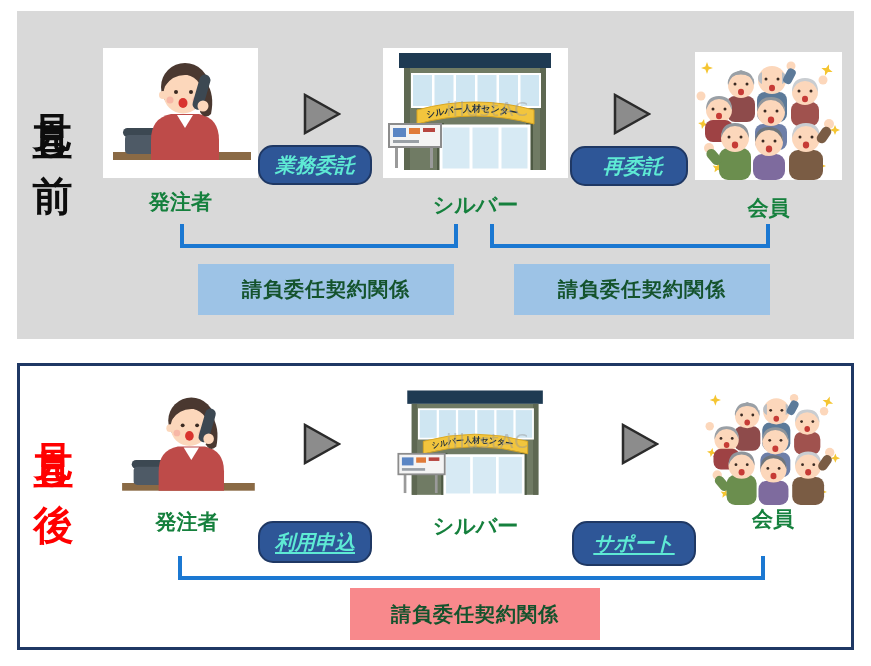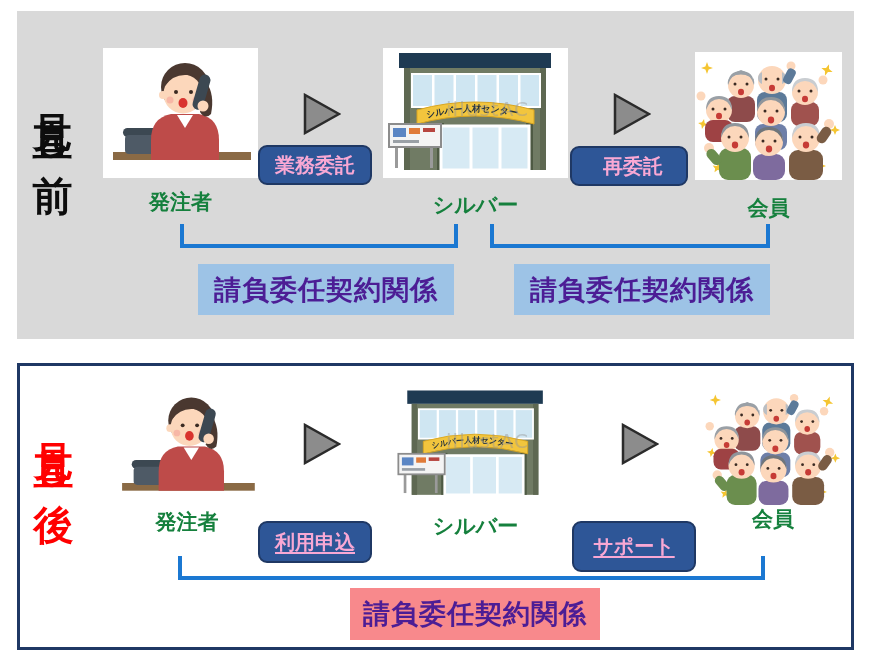--- a/index.html
+++ b/index.html
@@ -24,31 +24,31 @@
              color:rgba(150,150,150,0.45);font-size:20px;letter-spacing:1px;pointer-events:none;margin-left:24px;}
 
   
   .actor-label{position:absolute;text-align:center;font-size:21px;font-weight:600;color:#15803d;}
 
   
   .flow-arrow{position:absolute;}
 
   
   .flow-btn{position:absolute;display:flex;align-items:center;justify-content:center;
-            background:#2E5697;border:2px solid #1F3864;border-radius:9px;
-            color:#f9a8d4;font-size:20px;font-weight:600;box-sizing:border-box;}
+            background:#2E5697;border:2px solid #1F3864;border-radius:15px;
+            color:#5eead4;font-size:20px;font-weight:600;box-sizing:border-box;font-style:italic;}
   .flow-btn.underlined{text-decoration:underline;text-underline-offset:3px;margin-top:44px;}
 
   
   .bracket{position:absolute;border-left:4px solid #1B78D2;border-right:4px solid #1B78D2;
            border-bottom:4px solid #1B78D2;box-sizing:border-box;}
 
   
   .contract-box{position:absolute;display:flex;align-items:center;justify-content:center;
-                font-size:27px;font-weight:700;color:#4c1d95;letter-spacing:1px;}
+                font-size:20px;font-weight:700;color:#14532d;letter-spacing:1px;}
   .contract-box.blue{background:#9DC3E6;}
   .contract-box.pink{background:#F8898C;}
 </style>
 </head>
 <body>
 
 <svg width="0" height="0" style="position:absolute" aria-hidden="true">
   <defs>
 
     <g id="def-orderer">
@@ -290,21 +290,21 @@
       </svg>
       <div class="watermark">illustAC</div>
     </div>
     <div class="actor-label" style="left:373px;top:146px;width:165px;">シルバー</div>
 
     <div class="flow-arrow" style="left:601px;top:57px;">
       <svg width="38" height="42" viewBox="0 0 38 42">
           <polygon points="2,2 2,40 36,21" fill="#8C8C8C" stroke="#2B2B2B" stroke-width="2.5"></polygon>
         </svg>
     </div>
-    <div class="flow-btn underlined" style="left:552px;top:111px;width:124px;height:51px;">サポート</div>
+    <div class="flow-btn underlined" style="left:552px;top:111px;width:124px;height:45px;">サポート</div>
 
     <div class="illo" style="left:682px;top:19px;width:142px;height:120px;">
       <svg width="142" height="120" viewBox="0 0 147 128">
           <use href="#def-member"></use>
         </svg>
     </div>
     <div class="actor-label" style="left:682px;top:139px;width:142px;">会員</div>
 
     <div class="bracket" style="left:158px;top:190px;width:587px;height:24px;"></div>
 

